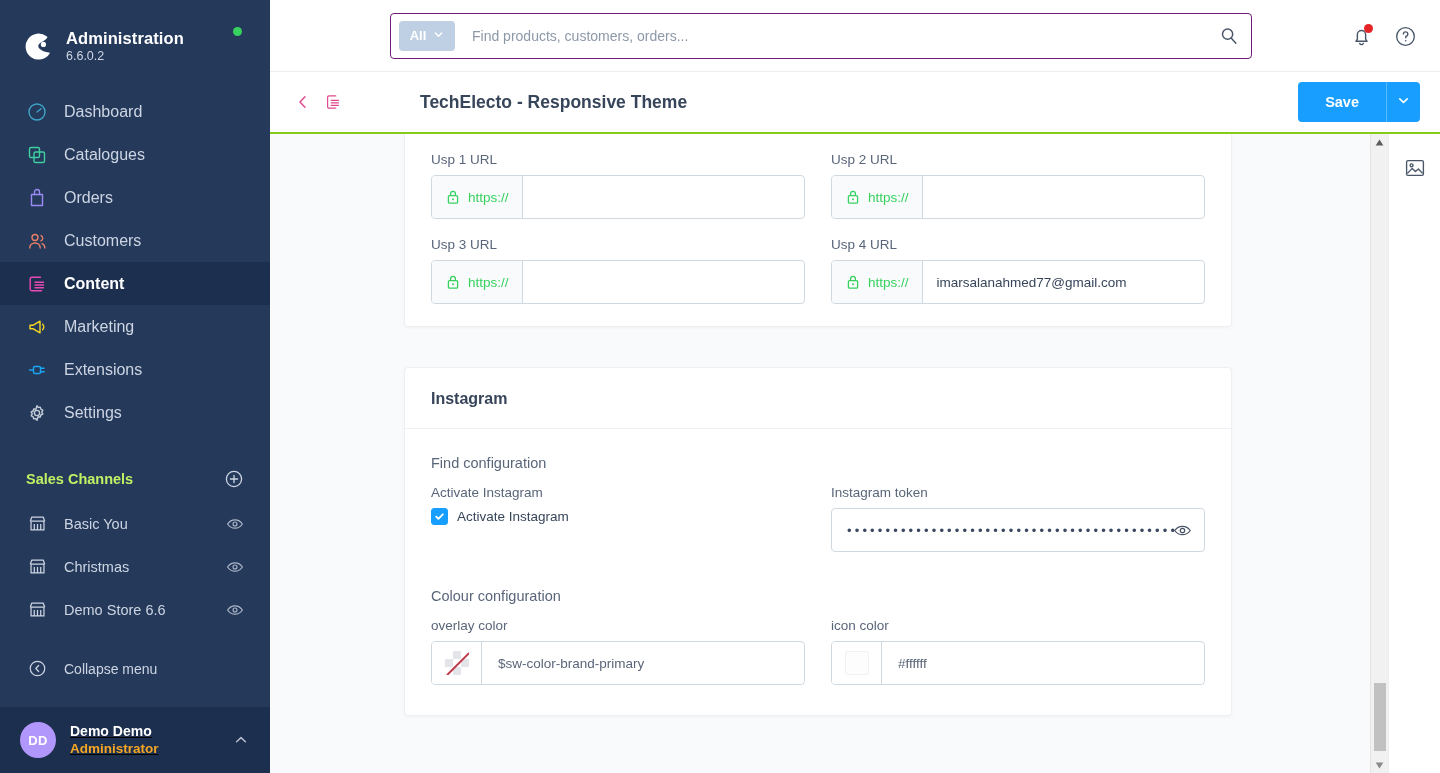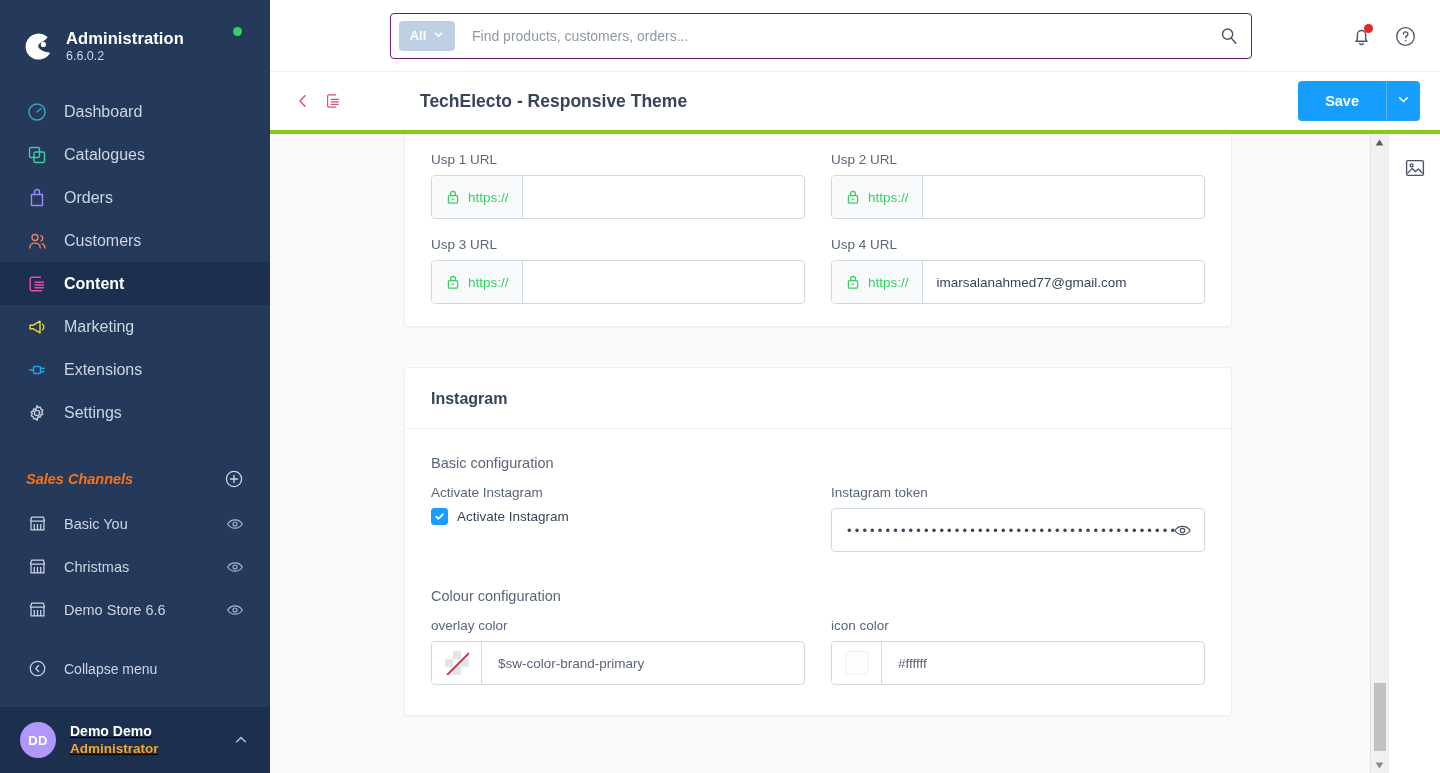--- a/index.html
+++ b/index.html
@@ -57,21 +57,21 @@
   }
   .sb-ico { width: 22px; height: 22px; flex: 0 0 22px; margin-right: 16px; display:flex; align-items:center; justify-content:center;}
   .sb-label { white-space: nowrap; }
 
   .sb-section {
     display: flex; align-items: center; justify-content: space-between;
     padding: 0 26px 0 26px;
     height: 46px;
     margin-top: 22px;
   }
-  .sb-section-title { color: #f97316; font-size: 14.5px; font-weight: bold; font-style: italic; }
+  .sb-section-title { color: #bef264; font-size: 14.5px; font-weight: bold; }
   .sb-plus { width: 20px; height: 20px; cursor: pointer; }
 
   .sb-channel {
     display: flex; align-items: center;
     height: 43px; padding: 0 26px 0 26px;
     color: #cdd5e2; font-size: 14.5px; cursor: pointer;
   }
   .sb-channel .sb-ico { margin-right: 16px; }
   .sb-channel .sb-label { flex: 1; }
   .sb-eye { width: 18px; height: 18px; opacity: .8; cursor: pointer; }
@@ -145,21 +145,21 @@
   .tb-btn { width: 26px; height: 26px; cursor: pointer; position: relative; display:flex;align-items:center;justify-content:center;}
   .tb-dot {
     position: absolute; top: 1px; right: 1px;
     width: 9px; height: 9px; border-radius: 50%;
     background: #e52427;
   }
 
   
   .smartbar {
     height: 62px; background: #fff;
-    border-bottom: 4px solid #84cc16;
+    border-bottom: 2px solid #84cc16;
     display: flex; align-items: center;
     padding: 0 20px 0 22px;
     flex: 0 0 62px;
     position: relative;
   }
   .sbar-back { width: 22px; height: 22px; margin-right: 8px; cursor: pointer; display:flex;align-items:center;justify-content:center;}
   .sbar-dup { width: 22px; height: 22px; cursor: pointer; display:flex;align-items:center;justify-content:center;}
   .sbar-title {
     margin-left: 76px;
     font-size: 17.5px; font-weight: bold; color: #37455a;
@@ -673,21 +673,21 @@
               </div>
             </div>
           </section>
 
           <div class="card-gap"></div>
 
           <section class="card">
             <div class="card-head">Instagram</div>
             <div class="card-body">
 
-              <div class="subsection-title">Basic configuration</div>
+              <div class="subsection-title">Find configuration</div>
 
               <div class="grid2" style="row-gap:0;">
                 <div>
                   <label class="field-label">Activate Instagram</label>
                   <div class="chk-row">
                     <span class="chk">
                       <svg width="11" height="11" viewBox="0 0 12 12" fill="none" stroke="#ffffff" stroke-width="2">
                         <path d="M2.4 6.2l2.4 2.4 4.8-5" stroke-linecap="round" stroke-linejoin="round"></path>
                       </svg>
                     </span>

